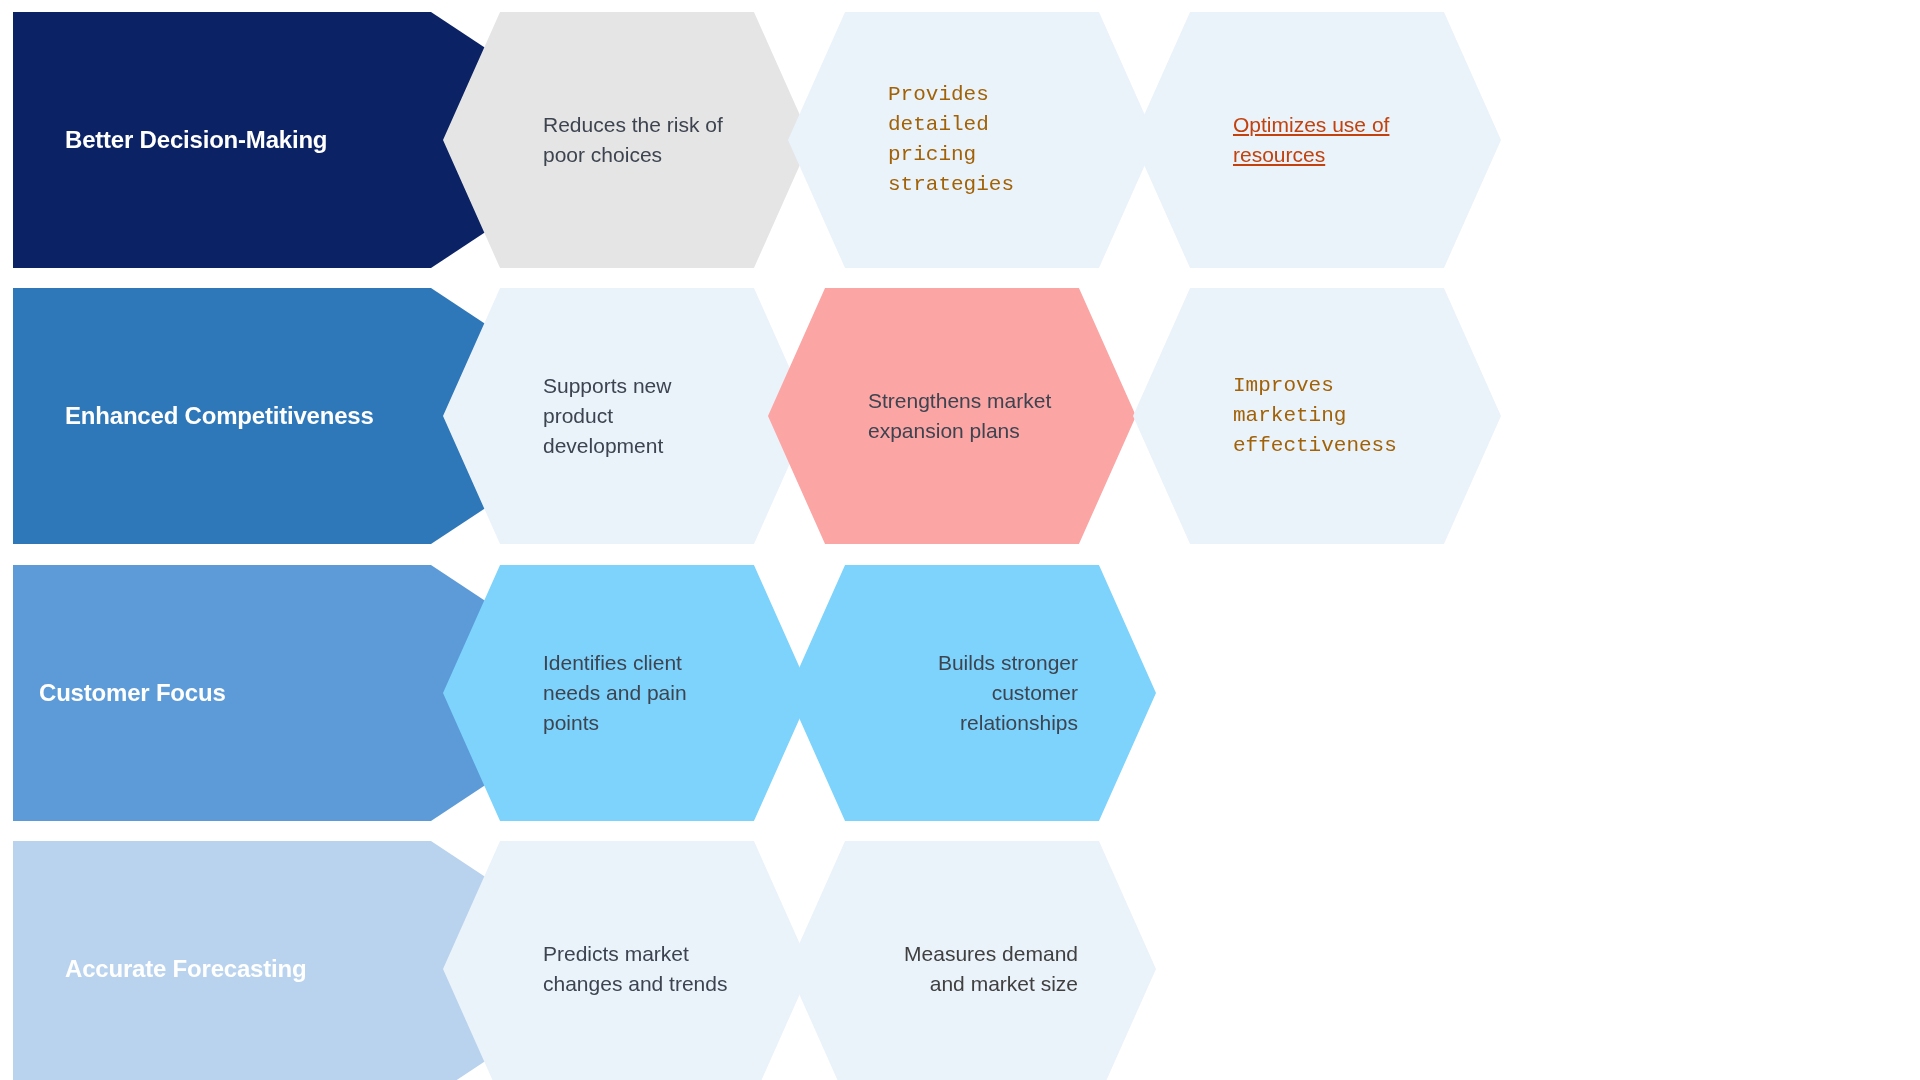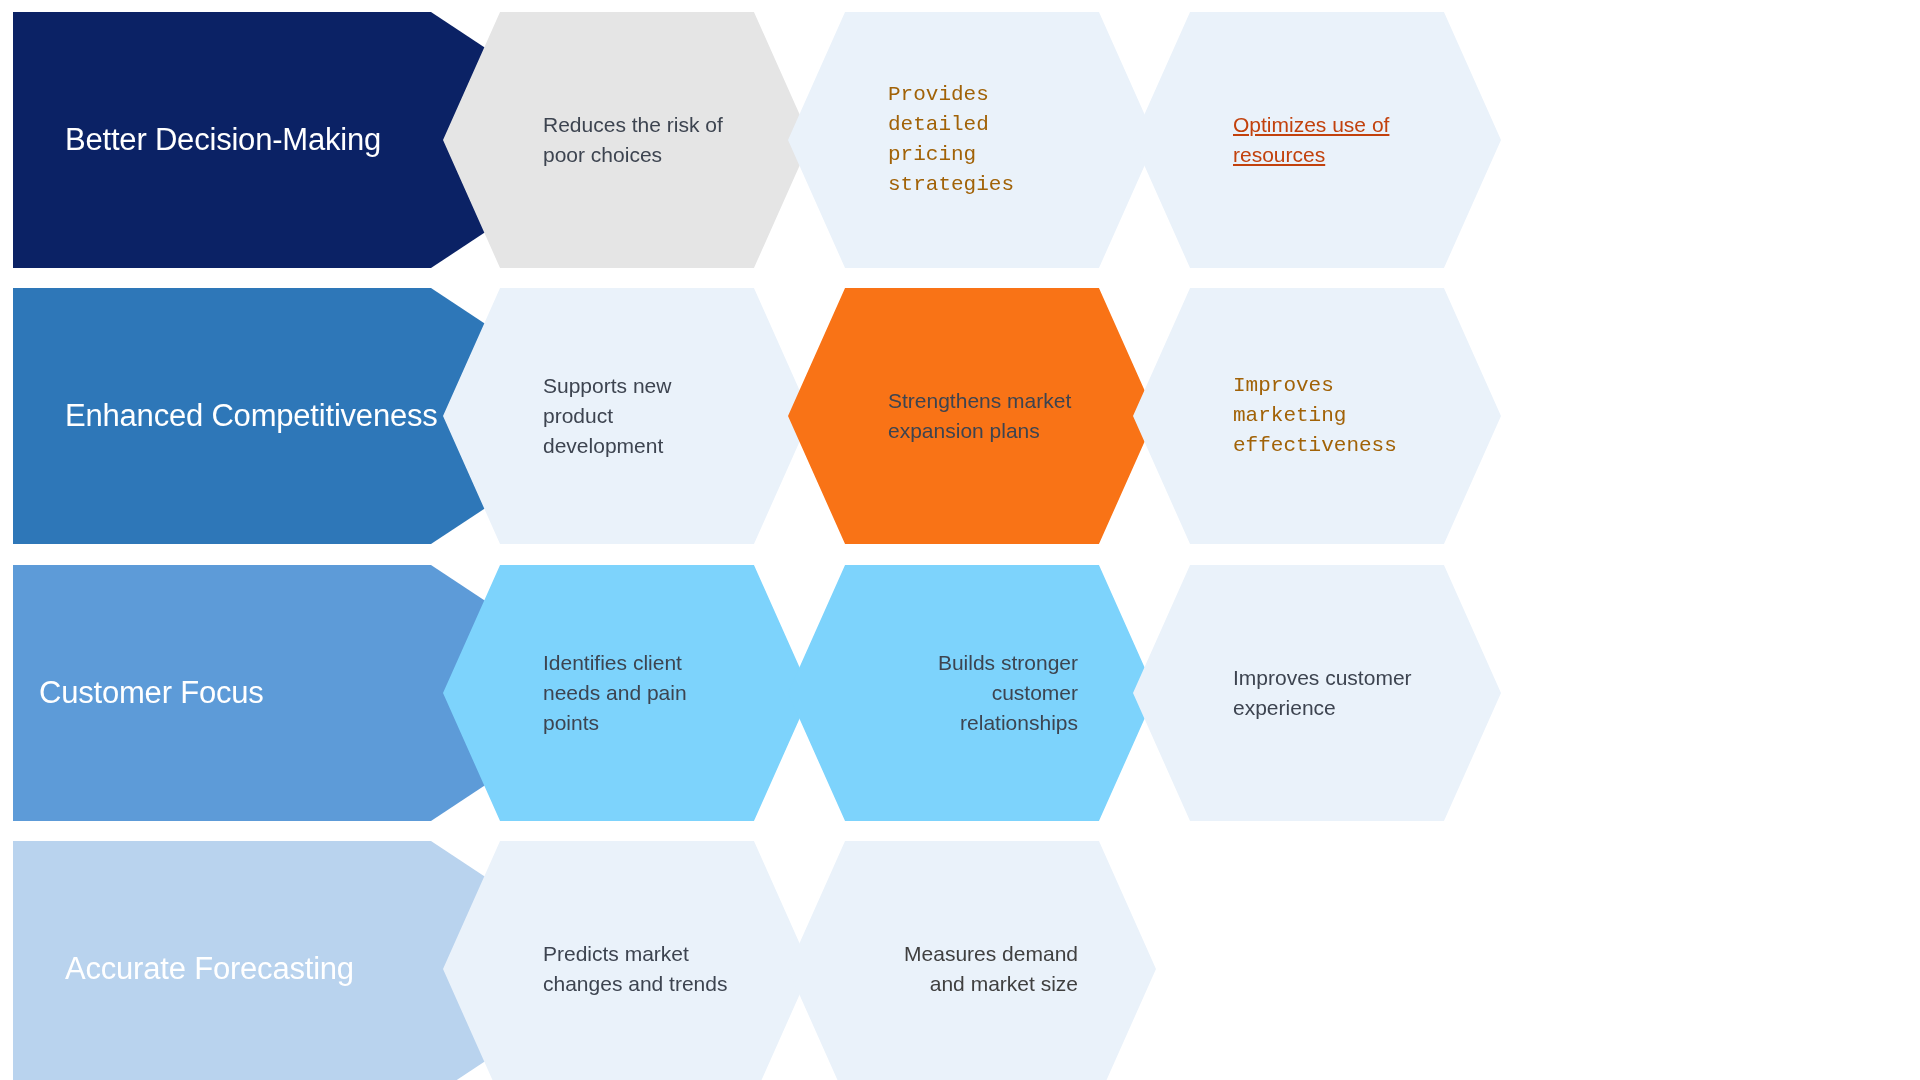--- a/index.html
+++ b/index.html
@@ -35,22 +35,22 @@
     display: flex;
     align-items: center;
     box-sizing: border-box;
     padding-left: 52px;
     padding-right: 190px;
     clip-path: polygon(0 0, 68.3% 0, 100% 50%, 68.3% 100%, 0 100%);
   }
 
   .label-text {
     color: #ffffff;
-    font-size: 31px;
-    font-weight: normal;
+    font-size: 24px;
+    font-weight: bold;
     letter-spacing: -0.2px;
     line-height: 1.15;
     white-space: nowrap;
   }
 
   
   .detail-chev {
     position: absolute;
     top: 0;
     height: 100%;
@@ -90,40 +90,37 @@
         <span class="detail-text" style="color: #c2410c; text-decoration: underline;">Optimizes use of resources</span>
       </div>
     </div>
     <div class="row" style="top: 288px; height: 256px;">
       <div class="label-chev" style="background: rgb(46, 119, 184);">
         <span class="label-text">Enhanced Competitiveness</span>
       </div>
       <div class="detail-chev" style="left: 443px; width: 368px; background: rgb(234, 242, 250); align-items: center;">
         <span class="detail-text" style="color: rgb(61, 68, 80);">Supports new product development</span>
       </div>
-      <div class="detail-chev" style="left: 788px; width: 368px; background: #f97316;">
+      <div class="detail-chev" style="left: 768px; width: 368px; background: #fca5a5;">
         <span class="detail-text" style="color: rgb(61, 68, 80);">Strengthens market expansion plans</span>
       </div>
       <div class="detail-chev" style="left: 1133px; width: 368px; background: rgb(234, 242, 250);">
         <span class="detail-text" style="color: #a16207; font-family: Liberation Mono, monospace;">Improves marketing effectiveness</span>
       </div>
     </div>
     <div class="row" style="top: 565px; height: 256px;">
       <div class="label-chev" style="background: rgb(93, 155, 216); padding-left: 26px;">
         <span class="label-text">Customer Focus</span>
       </div>
       <div class="detail-chev" style="left: 443px; width: 368px; background: #7dd3fc;">
         <span class="detail-text" style="color: rgb(61, 68, 80);">Identifies client needs and pain points</span>
       </div>
       <div class="detail-chev" style="left: 788px; width: 368px; background: #7dd3fc; text-align: right;">
         <span class="detail-text" style="color: rgb(61, 68, 80);">Builds stronger customer relationships</span>
       </div>
-      <div class="detail-chev" style="left: 1133px; width: 368px; background: rgb(234, 242, 250);">
-        <span class="detail-text" style="color: rgb(61, 68, 80);">Improves customer experience</span>
-      </div>
     </div>
     <div class="row" style="top: 841px; height: 256px;">
       <div class="label-chev" style="background: rgb(185, 211, 238);">
         <span class="label-text">Accurate Forecasting</span>
       </div>
       <div class="detail-chev" style="left: 443px; width: 368px; background: rgb(234, 242, 250);">
         <span class="detail-text" style="color: rgb(61, 68, 80);">Predicts market changes and trends</span>
       </div>
       <div class="detail-chev" style="left: 788px; width: 368px; background: rgb(234, 242, 250);">
         <span class="detail-text" style="color: #404040; text-align: right;">Measures demand and market size</span>

